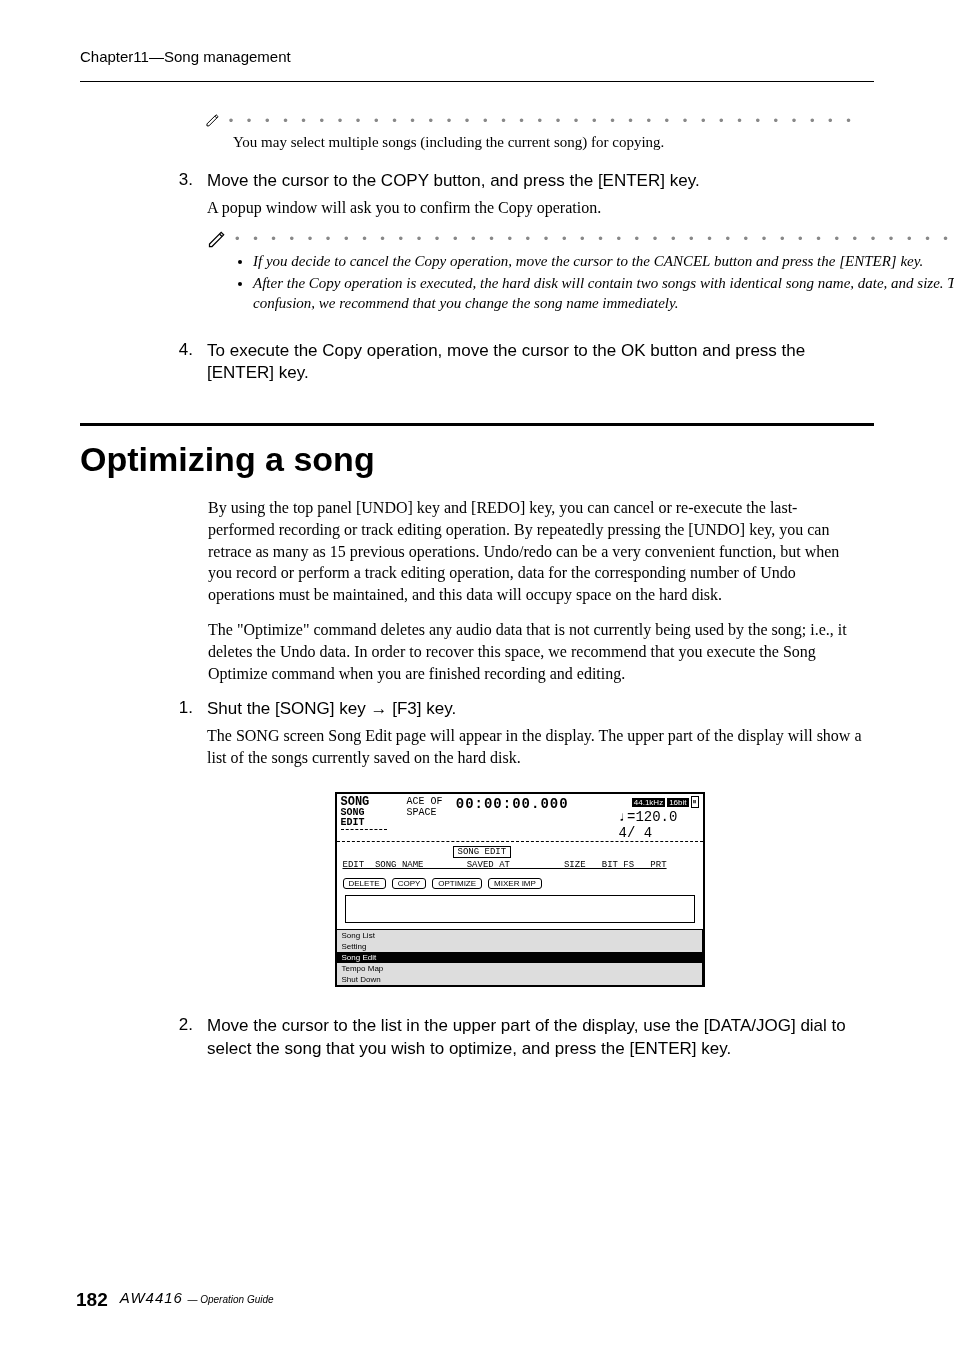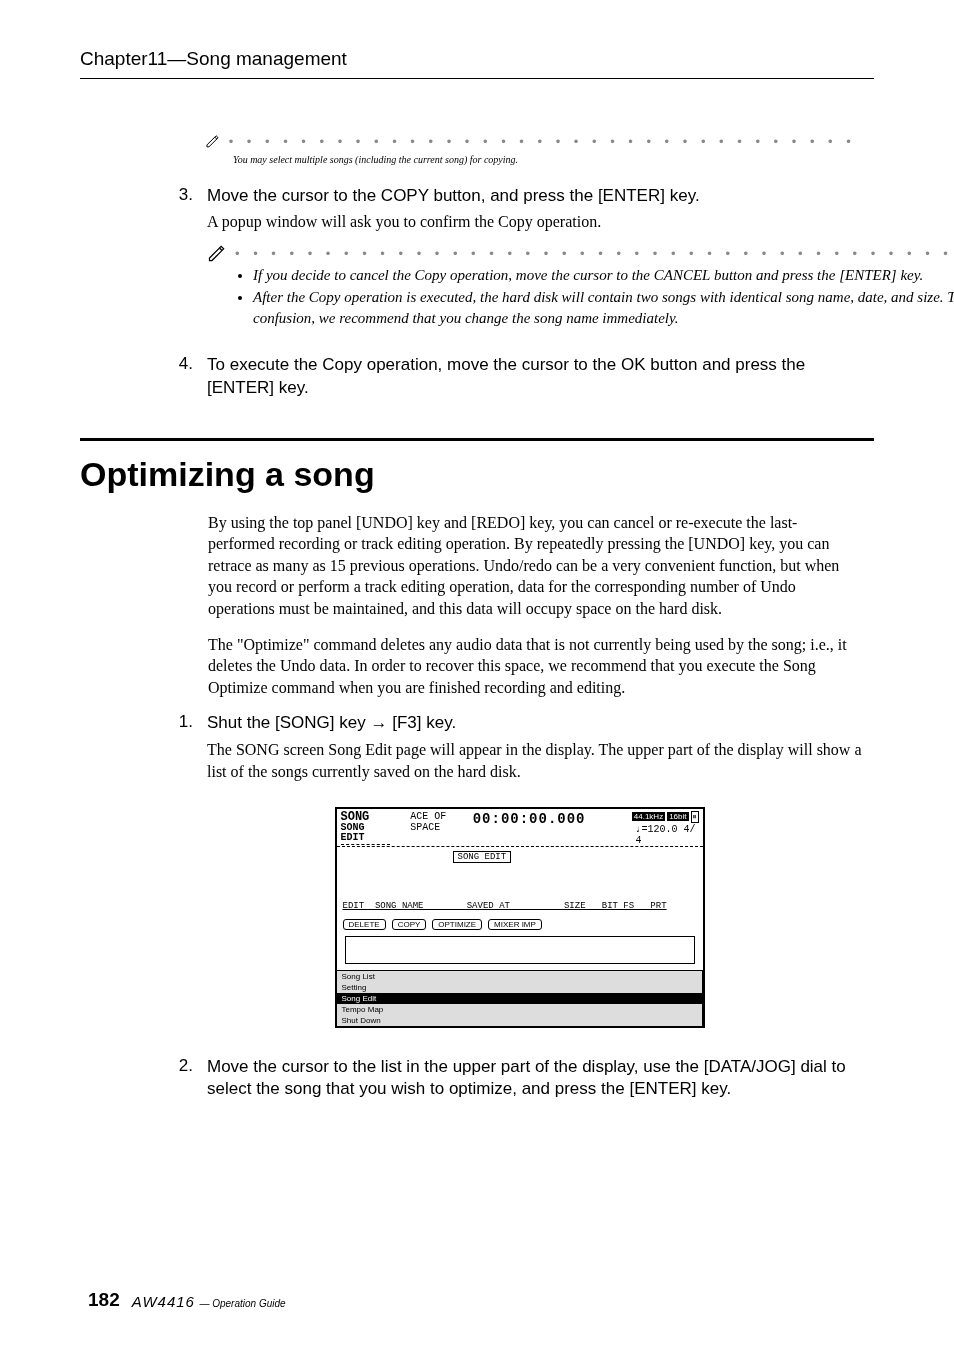--- a/index.html
+++ b/index.html
@@ -6,25 +6,25 @@
   body {
     width: 954px;
     height: 1351px;
     background: #fff;
     font-family: "Times New Roman", Times, serif;
     color: #000;
     position: relative;
     padding: 48px 80px 40px 80px;
   }
   .header-line {
-    font-size: 19px;
+    font-size: 15px;
     font-family: Arial, Helvetica, sans-serif;
     border-bottom: 1px solid #000;
-    padding-bottom: 8px;
-    margin-bottom: 52px;
+    padding-bottom: 16px;
+    margin-bottom: 28px;
   }
   .content {
     margin-left: 95px;
     margin-right: 10px;
   }
   .tip-block {
     margin-left: 30px;
     margin-bottom: 18px;
   }
   .tip-header {
@@ -38,22 +38,21 @@
   }
   .dots {
     font-family: Arial, Helvetica, sans-serif;
     color: #888;
     letter-spacing: 5px;
     font-size: 13px;
     white-space: nowrap;
     overflow: hidden;
   }
   .tip-text {
-    font-style: italic;
-    font-size: 10px;
+    font-size: 15px;
     margin-left: 28px;
     line-height: 1.35;
   }
   .tip-bullets {
     list-style: disc;
     margin-left: 46px;
     font-style: italic;
     font-size: 15px;
     line-height: 1.35;
   }
@@ -151,39 +150,38 @@
     flex-direction: column;
     align-items: flex-end;
     gap: 1px;
   }
   .badge-row { display: flex; gap: 2px; align-items: center;}
   .badge {
     background: #000; color: #fff;
     font-size: 8px; padding: 0 2px;
     font-family: Arial, sans-serif;
   }
-  .scr-tempo { font-size: 10px; margin-left: 42px; }
+  .scr-tempo { font-size: 14px; margin-left: 42px; }
   .scr-mid {
     padding: 4px 6px 2px 6px;
   }
   .scr-label-box {
     display: inline-block;
     border: 1px solid #000;
     padding: 0 4px;
     font-size: 9px;
     margin-left: 110px;
     margin-bottom: 2px;
   }
   .scr-cols {
     font-size: 9px;
     text-decoration: underline;
     display: flex;
     gap: 0;
     white-space: pre;
-    margin-top: 36px;
   }
   .scr-table {
     font-size: 9px;
     margin: 8px 0 10px 0;
     white-space: pre;
     line-height: 1.25;
   }
   .scr-row-sel {
     background: #000;
     color: #fff;
@@ -223,23 +221,23 @@
     padding: 1px 5px;
     border-right: 1px solid #000;
     background: #ddd;
   }
   .scr-tab.active {
     background: #000; color: #fff;
   }
   .footer {
     position: absolute;
     bottom: 40px;
-    left: 88px;
-    display: flex;
-    align-items: flex-end;
+    left: 76px;
+    display: flex;
+    align-items: flex-start;
     gap: 12px;
     font-family: Arial, Helvetica, sans-serif;
   }
   .page-num {
     font-weight: bold;
     font-size: 19px;
   }
   .footer-model {
     font-style: italic;
     font-size: 15px;

